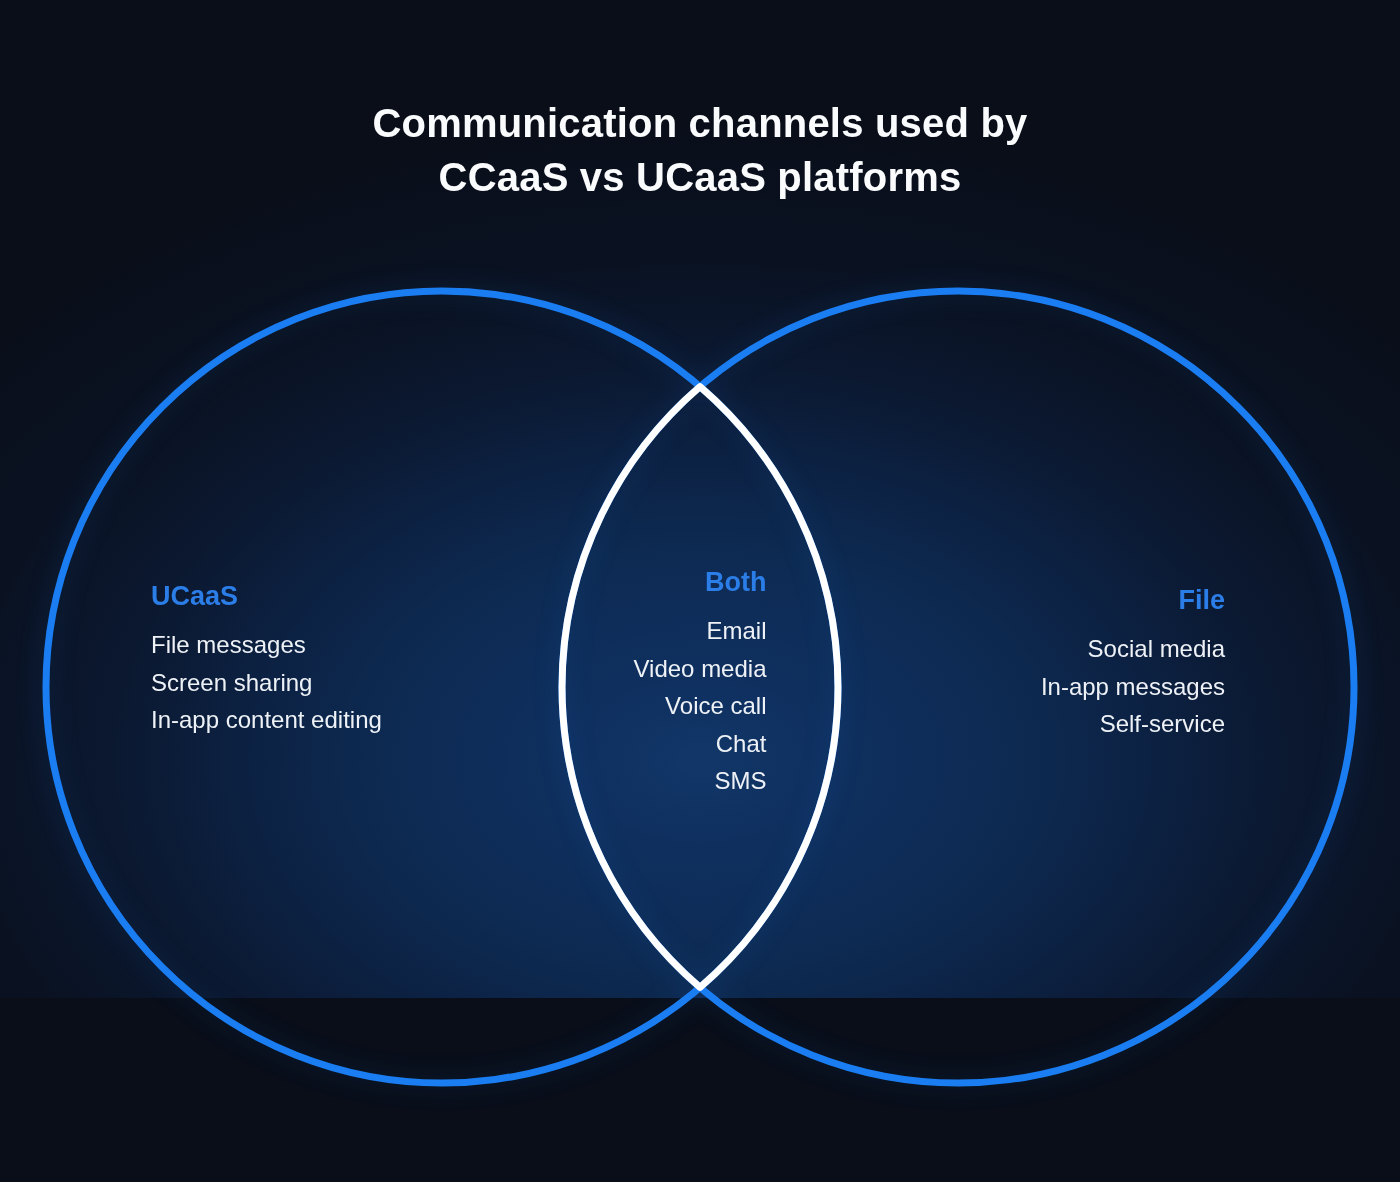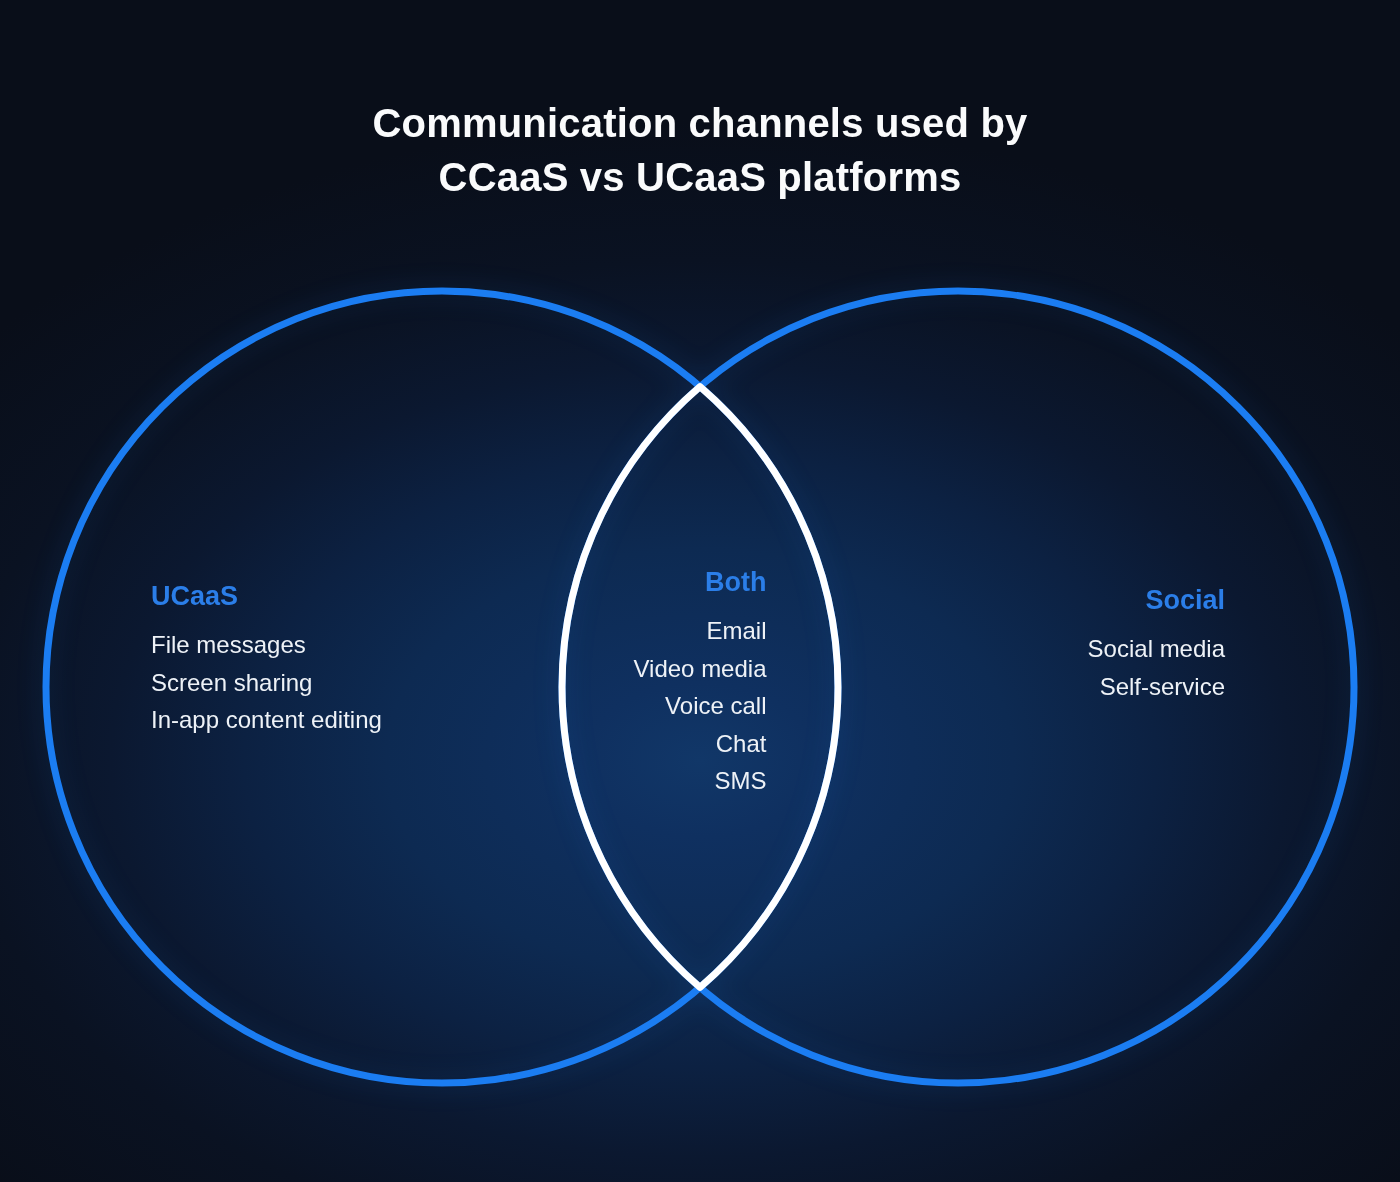--- a/index.html
+++ b/index.html
@@ -9,21 +9,21 @@
   body {
     width: 1400px;
     height: 1182px;
     overflow: hidden;
     font-family: "Liberation Sans", sans-serif;
     background: #090e19;
   }
   .stage {
     position: relative;
     width: 1400px;
-    height: 1182px;
+    height: 998px;
     background:
       radial-gradient(950px 640px at 700px 760px,
         #113768 0%,
         #0f3060 12%,
         #0d2a52 33%,
         #0c2142 48%,
         #0b1830 62%,
         #0a1222 78%,
         #090e19 100%);
   }
@@ -111,20 +111,21 @@
     <div class="group-items">
       <div>Email</div>
       <div>Video media</div>
       <div>Voice call</div>
       <div>Chat</div>
       <div>SMS</div>
     </div>
   </div>
 
   <div class="group group-right">
-    <div class="group-label">Social</div>
+    <div class="group-label">File</div>
     <div class="group-items">
       <div>Social media</div>
+      <div>In-app messages</div>
       <div>Self-service</div>
     </div>
   </div>
 
 </div>
 
 </body></html>

